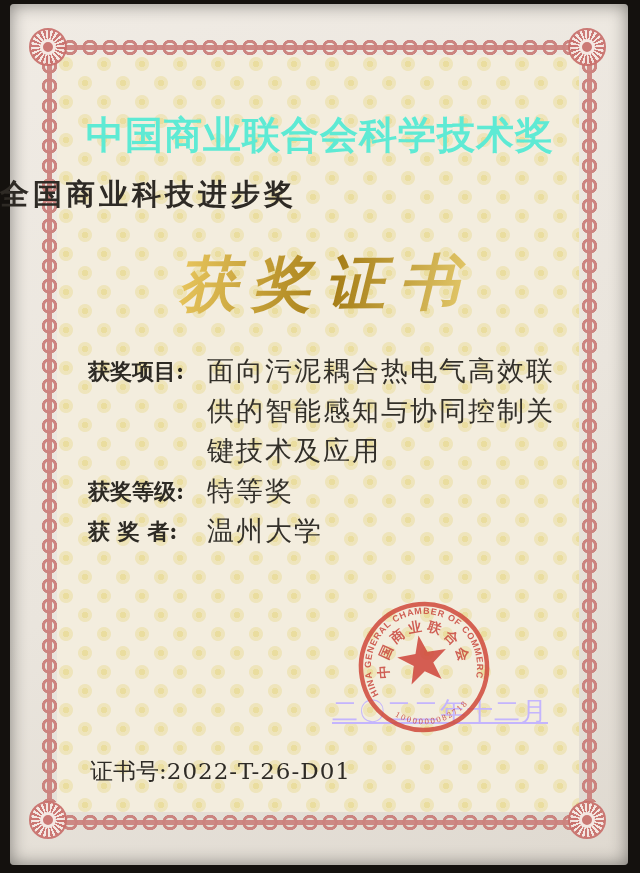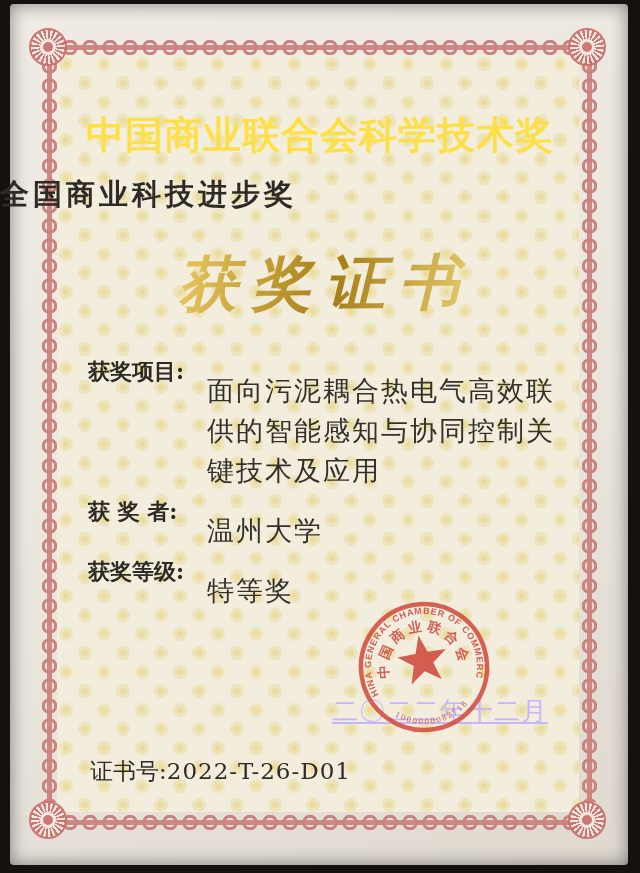--- a/index.html
+++ b/index.html
@@ -32,33 +32,33 @@
   .corner{position:absolute;width:44px;height:44px;opacity:.92;}
   .corner::before{content:"";position:absolute;inset:3px;border-radius:50%;
       background:repeating-conic-gradient(#c9706c 0 9deg,#f6e9e4 9deg 18deg);
       border:2px solid #c9706c;box-sizing:border-box;}
   .corner::after{content:"";position:absolute;inset:14px;border-radius:50%;
       background:#c9706c;border:3px solid #f6e9e4;box-sizing:border-box;}
   .c-tl{left:26px;top:25px;} .c-tr{left:565px;top:25px;}
   .c-bl{left:26px;top:798px;} .c-br{left:565px;top:798px;}
   
   .title{position:absolute;left:0;right:0;top:110px;text-align:center;
-         font-size:38px;font-weight:bold;color:#fde047;letter-spacing:1px;}
+         font-size:38px;font-weight:bold;color:#5eead4;letter-spacing:1px;}
   .subtitle{position:absolute;left:0;right:0;top:175px;text-align:left;
          font-size:29px;font-weight:bold;color:#2e2a25;letter-spacing:4px;}
   .gold{position:absolute;left:0;right:0;top:244px;text-align:center;
         font-size:60px;font-weight:bold;font-style:italic;letter-spacing:14px;padding-left:10px;
         color:#b8912c;
         background:linear-gradient(100deg,#8f6a10 0%,#e8c65e 28%,#a57d16 52%,#f2da7e 78%,#9c7414 100%);
         -webkit-background-clip:text;background-clip:text;-webkit-text-fill-color:transparent;
         transform:rotate(-.5deg);}
   .fields{position:absolute;left:88px;top:351px;width:478px;color:#33302a;}
   .row{display:flex;line-height:40px;}
   .row .label{flex:none;width:119px;font-size:22px;font-weight:bold;color:#2d2a24;}
-  .row .value{flex:none;width:356px;font-size:27px;letter-spacing:2px;margin-top:20px;}
+  .row .value{flex:none;width:356px;font-size:27px;letter-spacing:2px;}
   .seal{position:absolute;left:355px;top:598px;width:138px;height:138px;
         transform:rotate(-10deg);opacity:.85;}
   .date{position:absolute;left:332px;top:694px;font-size:26px;letter-spacing:1px;
         color:#c4b5fd;z-index:3;text-decoration:underline;}
   .certno{position:absolute;left:90px;top:756px;font-size:23px;color:#2e2b26;z-index:3;}
   .certno .num{letter-spacing:1px;}
   .seal-wrap{z-index:4;}
 </style>
 </head>
 <body>
@@ -79,26 +79,26 @@
   <div class="title">中国商业联合会科学技术奖</div>
   <div class="subtitle">全国商业科技进步奖</div>
   <div class="gold">获奖证书</div>
 
   <div class="fields">
     <div class="row">
       <span class="label">获奖项目:</span>
       <span class="value">面向污泥耦合热电气高效联供的智能感知与协同控制关键技术及应用</span>
     </div>
     <div class="row">
+      <span class="label">获奖等级:</span>
+      <span class="value">特等奖</span>
+    </div>
+    <div class="row">
       <span class="label">获 奖 者:</span>
       <span class="value">温州大学</span>
-    </div>
-    <div class="row">
-      <span class="label">获奖等级:</span>
-      <span class="value">特等奖</span>
     </div>
   </div>
 
   <div class="date">二〇二二年十二月</div>
 
   <div class="seal seal-wrap">
     <svg width="138" height="138" viewBox="0 0 138 138">
       <circle cx="69" cy="69" r="63" fill="none" stroke="#d0493b" stroke-width="4.5"></circle>
       <polygon fill="#cf453a" points="69,37 75.1,54.6 93.7,55 78.9,66.2 84.3,84 69,73.4 53.7,84 59.1,66.2 44.3,55 62.9,54.6"></polygon>
       <defs>

